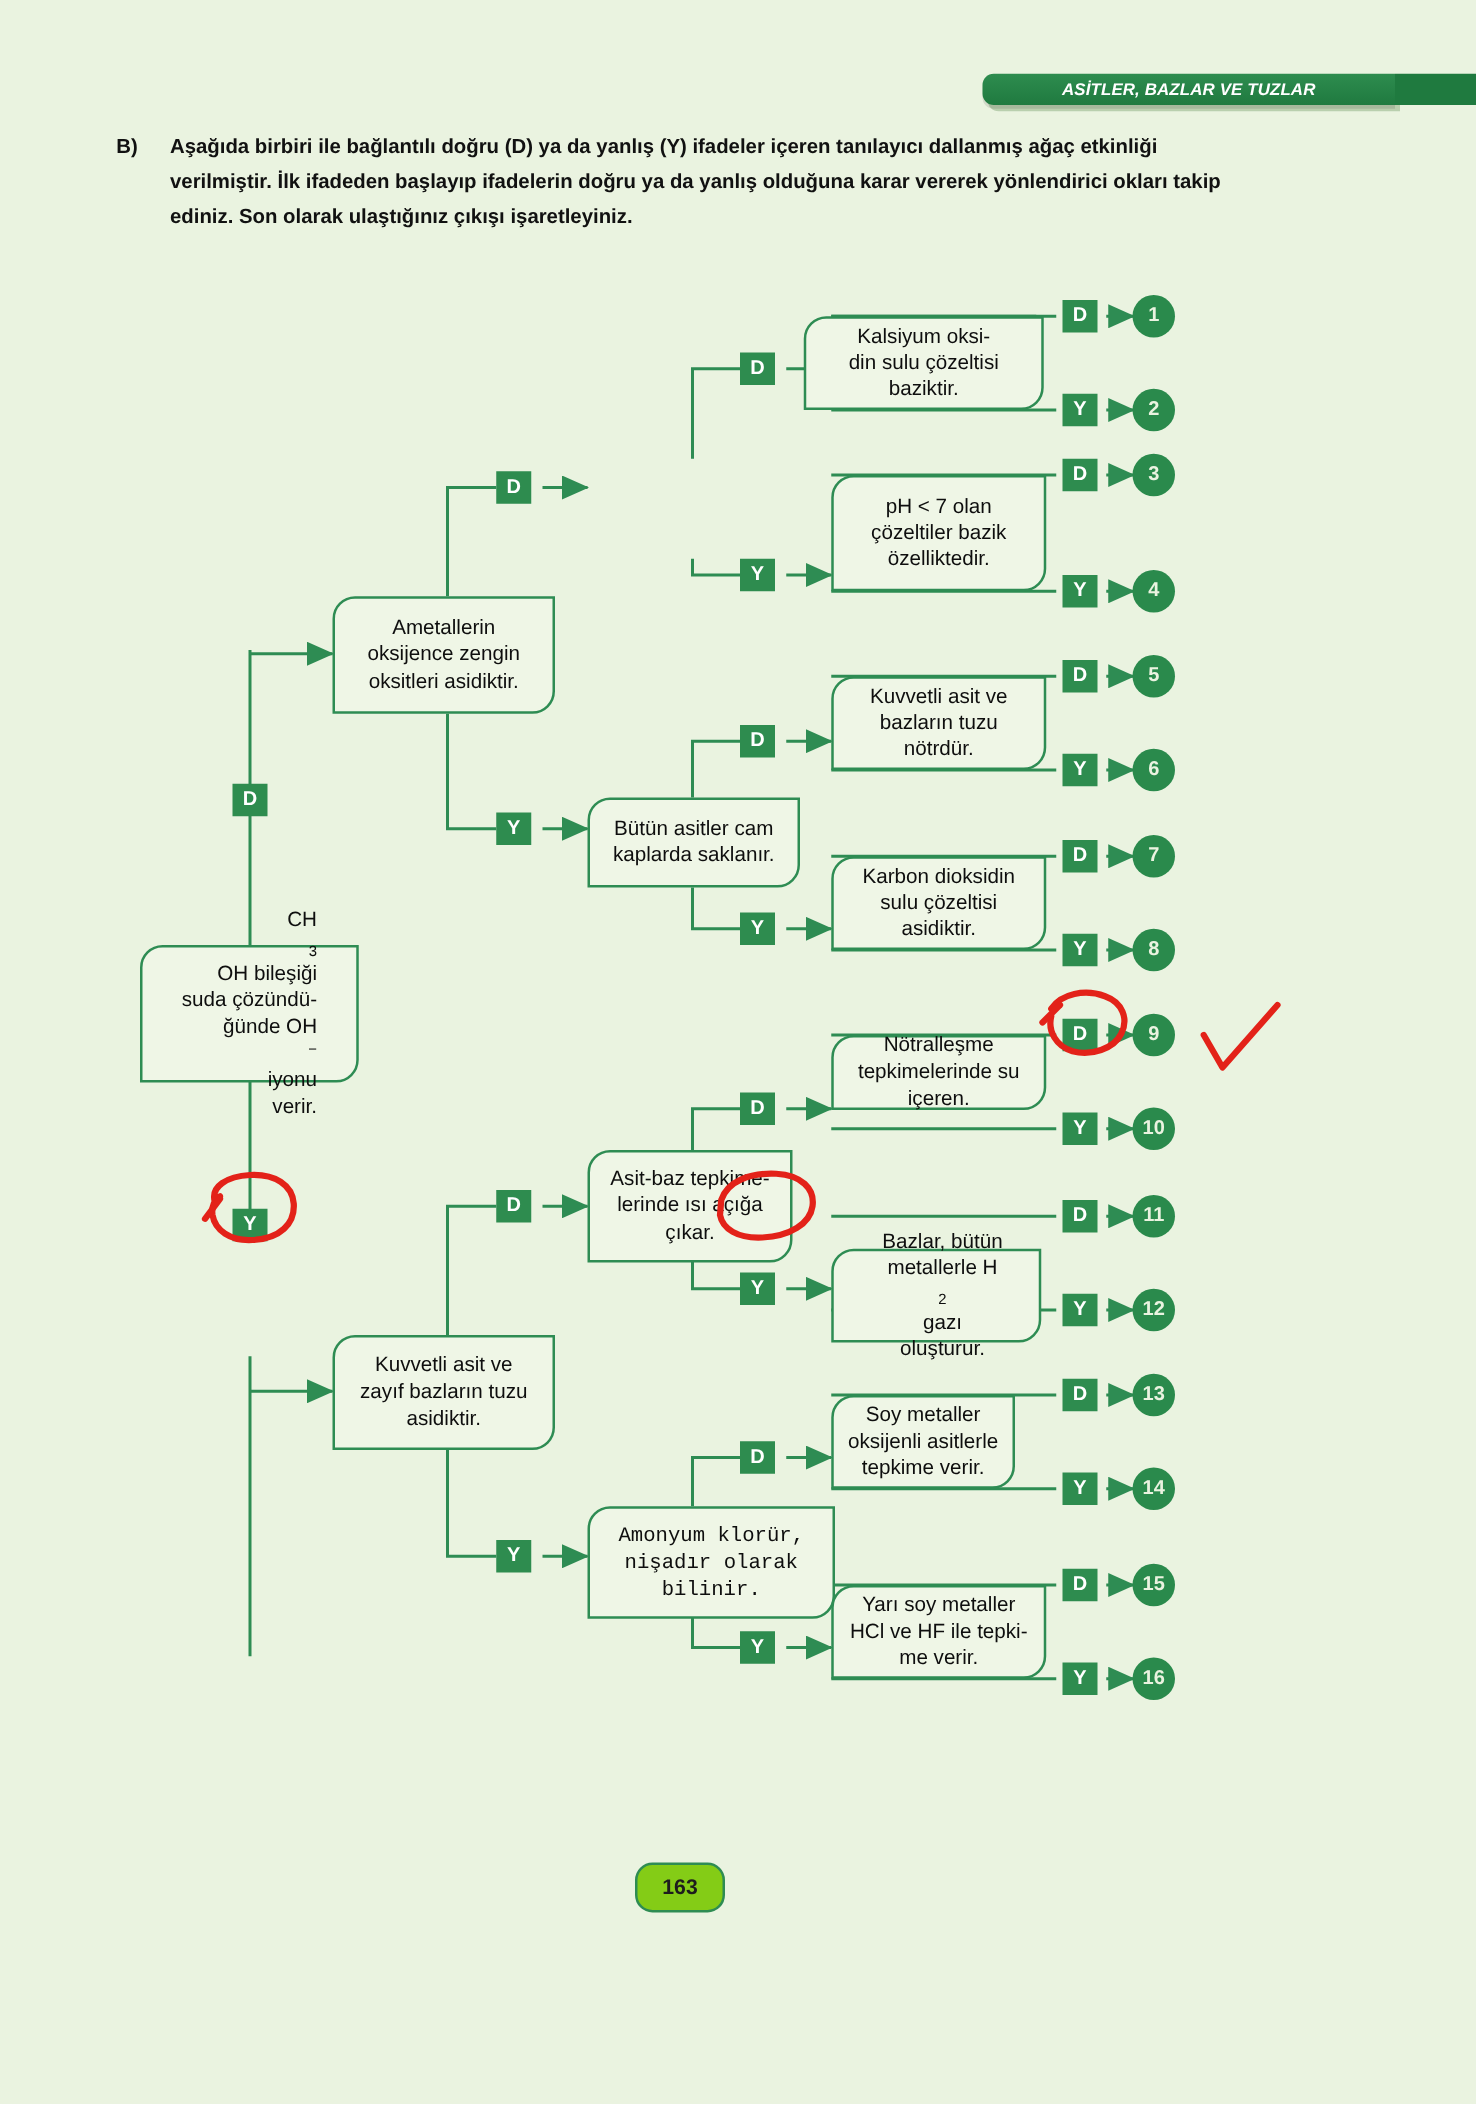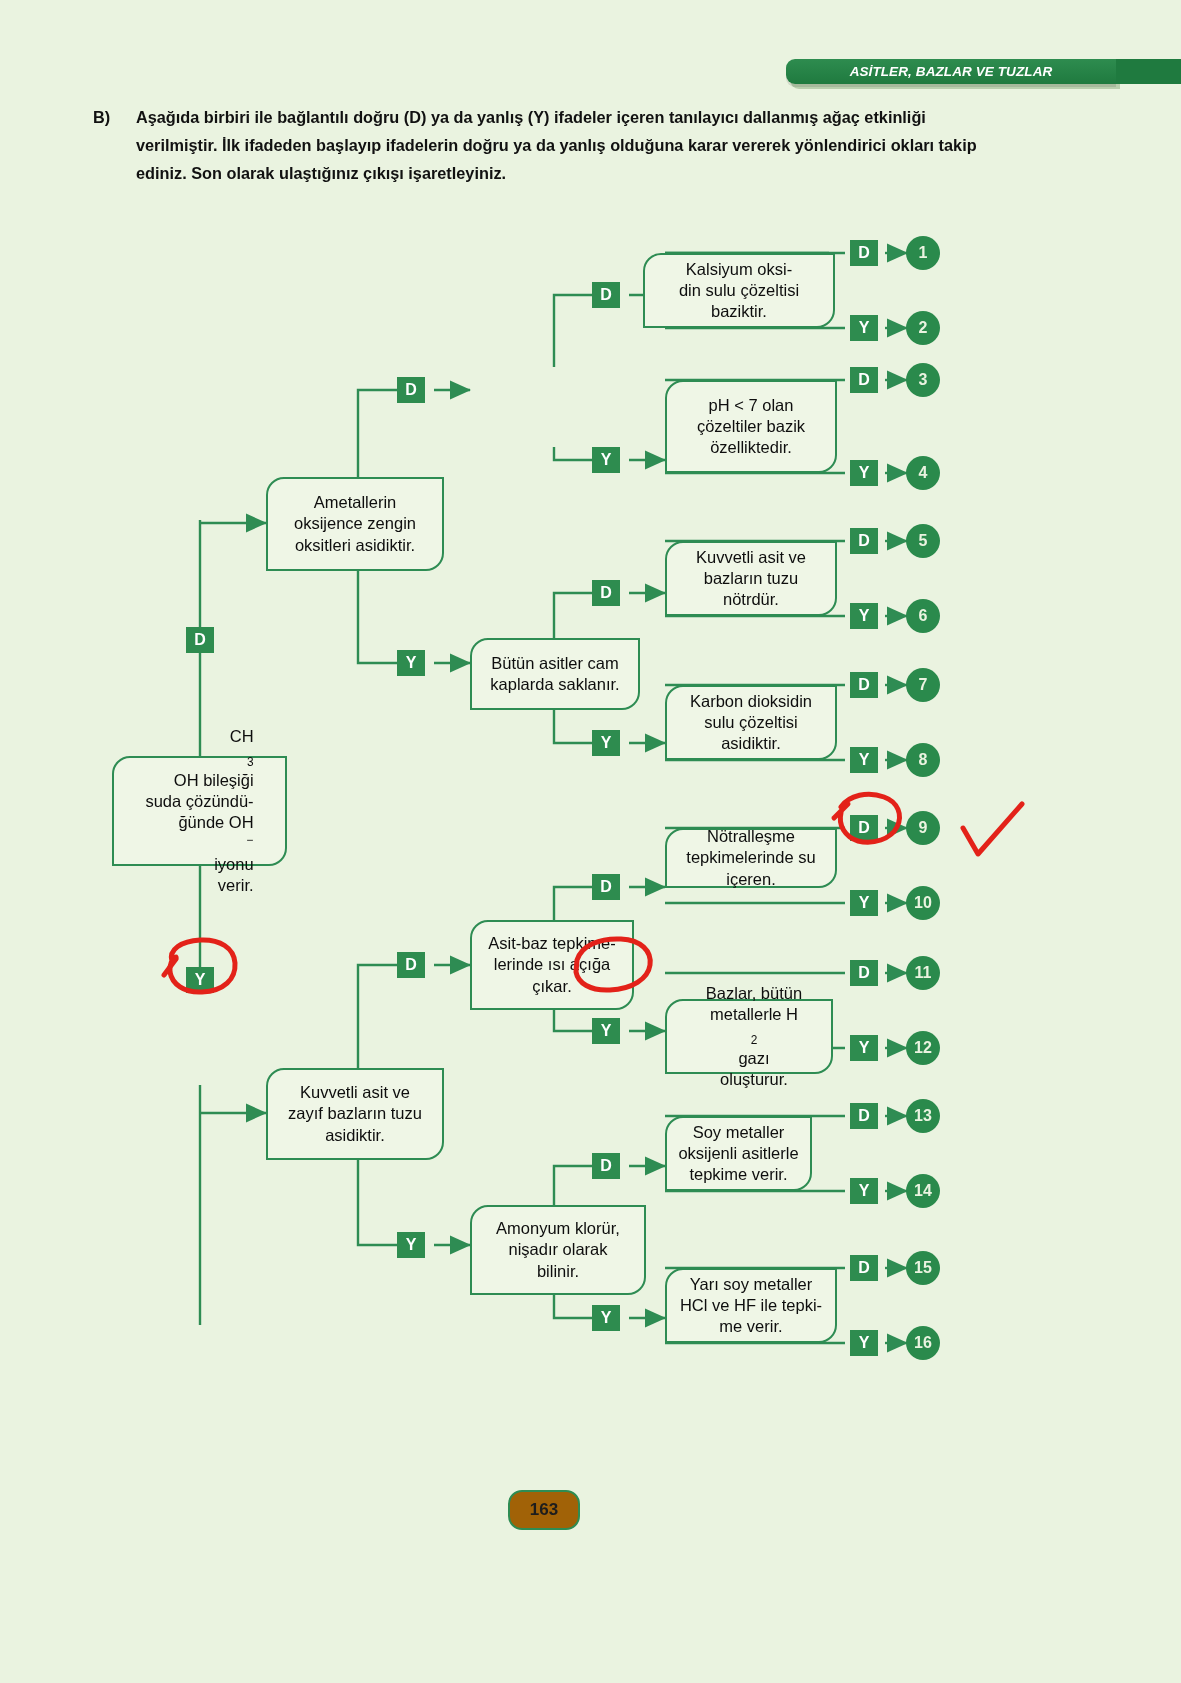--- a/index.html
+++ b/index.html
@@ -79,21 +79,21 @@
     box-sizing:border-box;
   }
 
   
   .redmark{position:absolute;pointer-events:none;}
 
   
   .pagenum{
     position:absolute;left:508px;top:1490px;width:68px;height:36px;
     border:2px solid #2e8c53;border-radius:14px;
-    background:#a16207;
+    background:#84cc16;
     display:flex;align-items:center;justify-content:center;
     font-size:17px;font-weight:bold;color:#1d1d1d;
   }
 </style>
 </head>
 <body>
 
 <div class="page">
 
   <div class="banner-right"></div>
@@ -243,21 +243,21 @@
     </div>
 
     <div class="node" style="left:470px;top:705px;width:164px;height:90px;">
       <div>
         <span>Asit-baz tepkime-</span>
         <span>lerinde ısı açığa</span>
         <span>çıkar.</span>
       </div>
     </div>
 
-    <div class="node" style="left:470px;top:990px;width:176px;height:90px;">
+    <div class="node" style="left:470px;top:990px;width:198px;height:90px;font-family:Liberation Mono, monospace;">
       <div>
         <span>Amonyum klorür,</span>
         <span>nişadır olarak</span>
         <span>bilinir.</span>
       </div>
     </div>
 
     <div class="node" style="left:643px;top:38px;width:192px;height:75px;">
       <div>
         <span>Kalsiyum oksi-</span>

